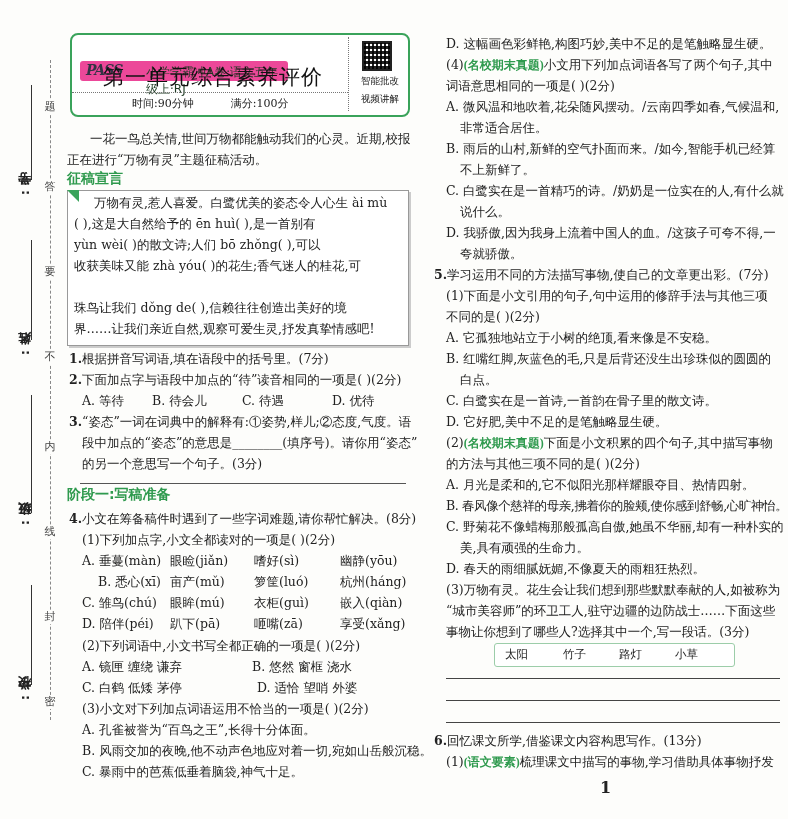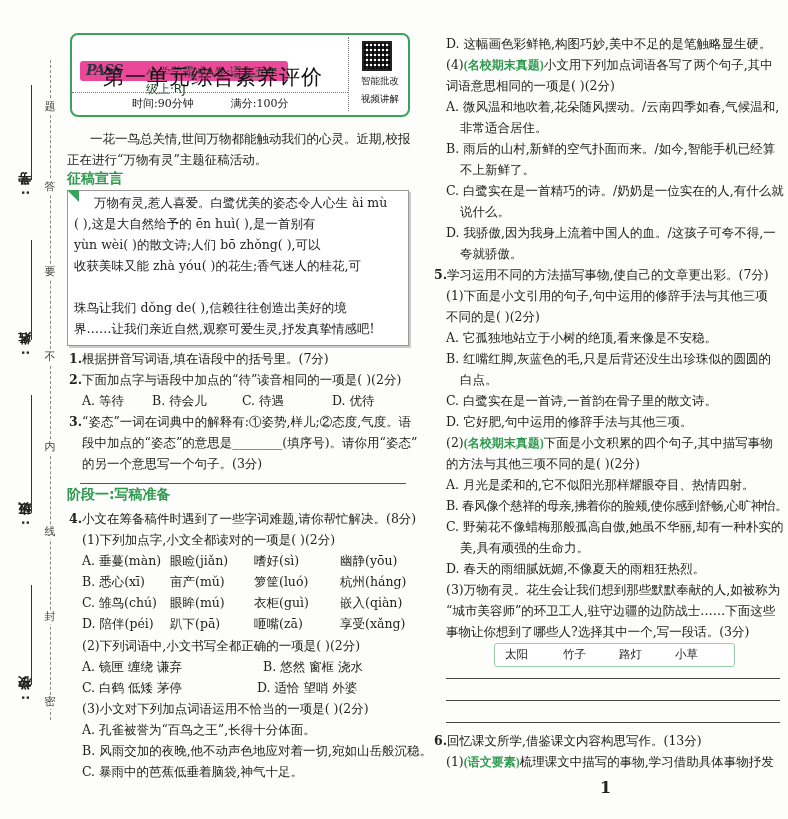--- a/index.html
+++ b/index.html
@@ -128,42 +128,42 @@
 </div>
 <div class="q" style="left:82px;top:529px">(1)下列加点字,小文全都读对的一项是(      )(2分)</div>
 
 <div class="opt-row" style="left:82px;top:550px;width:330px">
   <span class="opt-cell" style="left:0">A. 垂蔓(màn)</span>
   <span class="opt-cell" style="left:88px">眼睑(jiǎn)</span>
   <span class="opt-cell" style="left:172px">嗜好(sì)</span>
   <span class="opt-cell" style="left:258px">幽静(yōu)</span>
 </div>
 <div class="opt-row" style="left:82px;top:571px;width:330px">
-  <span class="opt-cell" style="left:0">B. 悉心(xī)</span>
+  <span class="opt-cell" style="left:16px">B. 悉心(xī)</span>
   <span class="opt-cell" style="left:88px">亩产(mǔ)</span>
   <span class="opt-cell" style="left:172px">箩筐(luó)</span>
   <span class="opt-cell" style="left:258px">杭州(háng)</span>
 </div>
 <div class="opt-row" style="left:82px;top:592px;width:330px">
   <span class="opt-cell" style="left:0">C. 雏鸟(chú)</span>
   <span class="opt-cell" style="left:88px">眼眸(mú)</span>
   <span class="opt-cell" style="left:172px">衣柜(guì)</span>
   <span class="opt-cell" style="left:258px">嵌入(qiàn)</span>
 </div>
 <div class="opt-row" style="left:82px;top:613px;width:330px">
   <span class="opt-cell" style="left:0">D. 陪伴(péi)</span>
   <span class="opt-cell" style="left:88px">趴下(pā)</span>
   <span class="opt-cell" style="left:172px">咂嘴(zā)</span>
   <span class="opt-cell" style="left:258px">享受(xǎng)</span>
 </div>
 
 <div class="q" style="left:82px;top:635px">(2)下列词语中,小文书写全都正确的一项是(      )(2分)</div>
 <div class="opt-row" style="left:82px;top:656px;width:330px">
   <span class="opt-cell" style="left:0">A. 镜匣   缠绕   谦弃</span>
-  <span class="opt-cell" style="left:181px">B. 悠然   窗框   浇水</span>
+  <span class="opt-cell" style="left:170px">B. 悠然   窗框   浇水</span>
 </div>
 <div class="opt-row" style="left:82px;top:677px;width:330px">
   <span class="opt-cell" style="left:0">C. 白鹤   低矮   茅停</span>
   <span class="opt-cell" style="left:175px">D. 适恰   望哨   外婆</span>
 </div>
 <div class="q" style="left:82px;top:698px">(3)小文对下列加点词语运用不恰当的一项是(      )(2分)</div>
 <div class="q" style="left:82px;top:719px">A. 孔雀被誉为“百鸟之王”,长得十分体面。</div>
 <div class="q" style="left:82px;top:740px">B. 风雨交加的夜晚,他不动声色地应对着一切,宛如山岳般沉稳。</div>
 <div class="q" style="left:82px;top:761px">C. 暴雨中的芭蕉低垂着脑袋,神气十足。</div>
 
@@ -183,21 +183,21 @@
 
 <div class="q" style="left:434px;top:264px">
   <span class="qnum">5.</span><span>学习运用不同的方法描写事物,使自己的文章更出彩。(7分)</span>
 </div>
 <div class="q" style="left:446px;top:285px">(1)下面是小文引用的句子,句中运用的修辞手法与其他三项</div>
 <div class="q" style="left:446px;top:306px">不同的是(      )(2分)</div>
 <div class="q" style="left:446px;top:327px">A. 它孤独地站立于小树的绝顶,看来像是不安稳。</div>
 <div class="q" style="left:446px;top:348px">B. 红嘴红脚,灰蓝色的毛,只是后背还没生出珍珠似的圆圆的</div>
 <div class="q" style="left:460px;top:369px">白点。</div>
 <div class="q" style="left:446px;top:390px">C. 白鹭实在是一首诗,一首韵在骨子里的散文诗。</div>
-<div class="q" style="left:446px;top:411px">D. 它好肥,句中运用的修辞手法与其他三项。</div>
+<div class="q" style="left:446px;top:411px">D. 它好肥,美中不足的是笔触略显生硬。</div>
 
 <div class="q" style="left:446px;top:432px">
   <span>(2)</span><span class="tag">(名校期末真题)</span><span>下面是小文积累的四个句子,其中描写事物</span>
 </div>
 <div class="q" style="left:446px;top:453px">的方法与其他三项不同的是(      )(2分)</div>
 <div class="q" style="left:446px;top:474px">A. 月光是柔和的,它不似阳光那样耀眼夺目、热情四射。</div>
 <div class="q" style="left:446px;top:495px;letter-spacing:-0.4px">B. 春风像个慈祥的母亲,拂着你的脸颊,使你感到舒畅,心旷神怡。</div>
 <div class="q" style="left:446px;top:516px">C. 野菊花不像蜡梅那般孤高自傲,她虽不华丽,却有一种朴实的</div>
 <div class="q" style="left:460px;top:537px">美,具有顽强的生命力。</div>
 <div class="q" style="left:446px;top:558px">D. 春天的雨细腻妩媚,不像夏天的雨粗狂热烈。</div>

